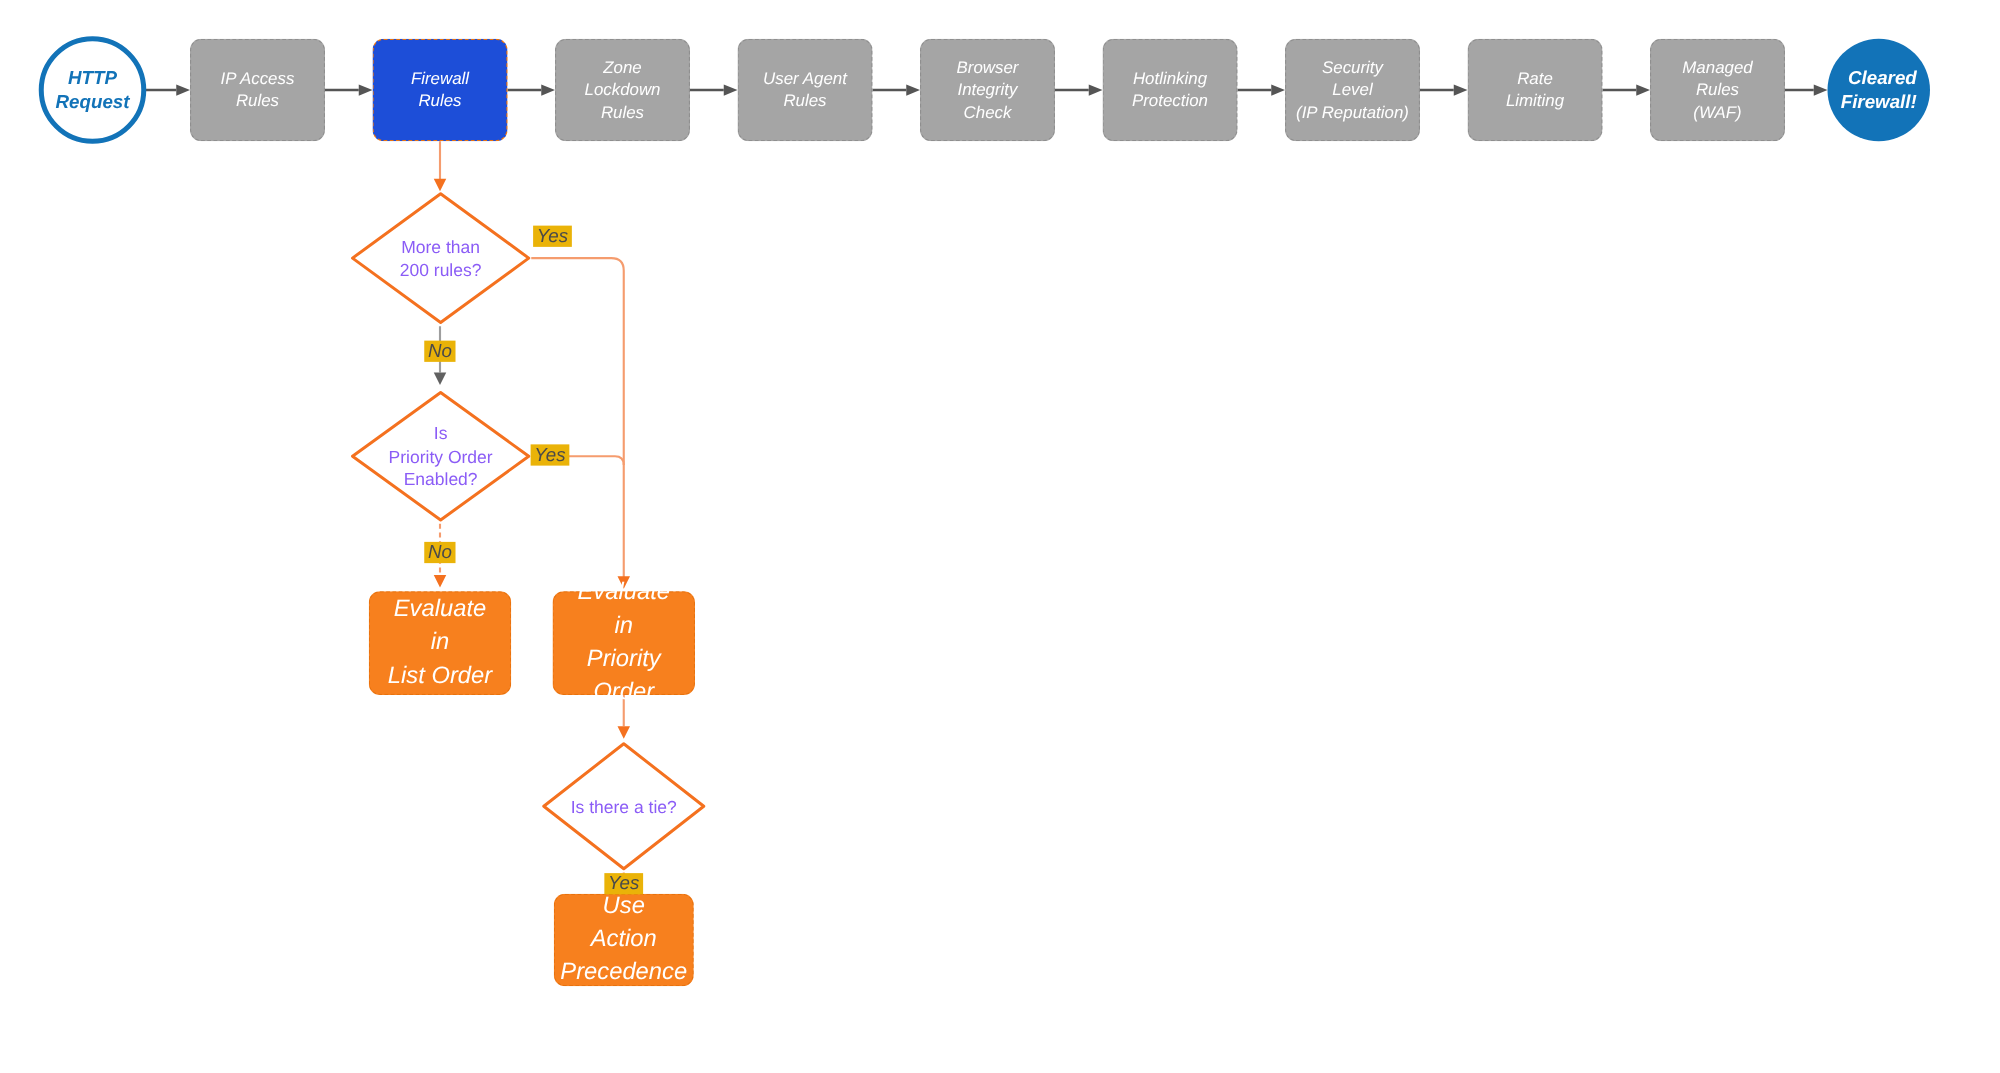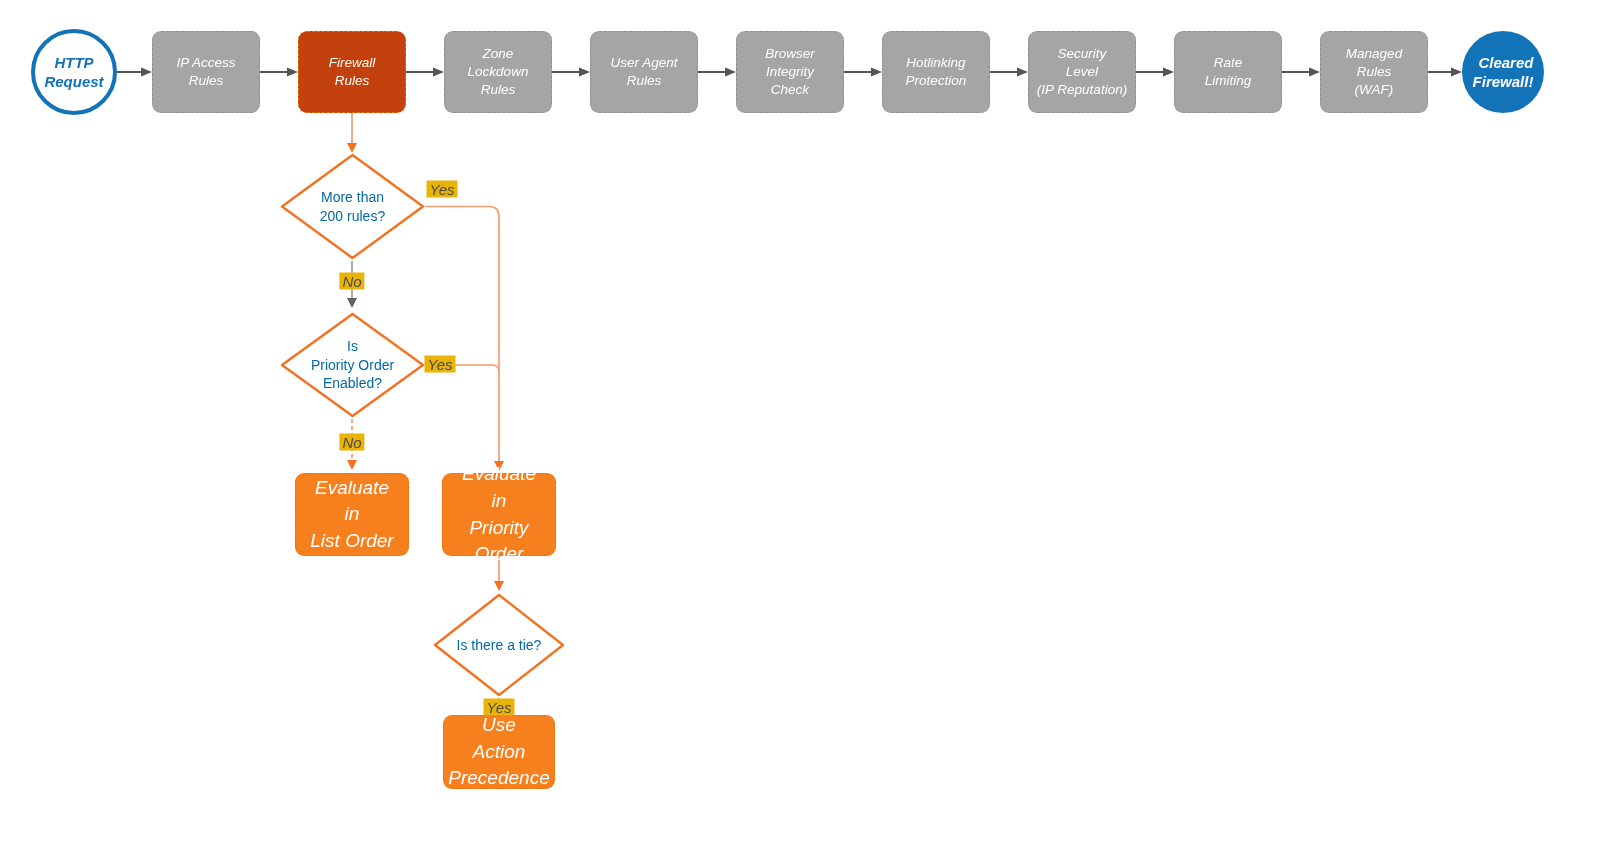--- a/index.html
+++ b/index.html
@@ -27,32 +27,32 @@
   .terminal { border-radius:50%; font-weight:bold; font-style:italic;
               font-size:15px; line-height:1.3; }
   .terminal.start { left:31px; top:29px; width:86px; height:86px;
                     background:#ffffff; border:4px solid #1273B8; color:#1273B8; }
   .terminal.end   { left:1462px; top:31px; width:82px; height:82px;
                     background:#1273B8; color:#ffffff;text-align:right; }
 
   .step { top:31px; width:108px; height:82px; border-radius:9px;
           font-style:italic; font-size:13.5px; line-height:1.32; color:#ffffff; }
   .step.gray   { background:#A5A5A5; border:1px dashed #8F8F8F; }
-  .step.orange { background:#c2410c; border:1px dashed #E8720E; }
+  .step.orange { background:#1d4ed8; border:1px dashed #E8720E; }
 
   .process { width:114px; height:83px; border-radius:9px;
              background:#F7801E; border:1px dashed #E8720E;
              font-style:italic; font-size:19px; line-height:1.4; color:#ffffff; }
 
   .decision { position:absolute; }
   .decision svg { position:absolute; left:0; top:0; }
   .decision .dlabel { position:absolute; left:0; top:0; right:0; bottom:0;
                       display:flex; align-items:center; justify-content:center;
                       text-align:center; white-space:pre-line;
-                      color:#0369a1; font-size:14px; line-height:1.35; }
+                      color:#8b5cf6; font-size:14px; line-height:1.35; }
 
   .edge-label { position:absolute; transform:translate(-50%,-50%);
                 font-style:italic; font-size:15px; color:#4A4A4A;
                 background:#eab308; padding:0 3px; }
 </style>
 </head>
 <body>
 
 <div class="canvas">
 

